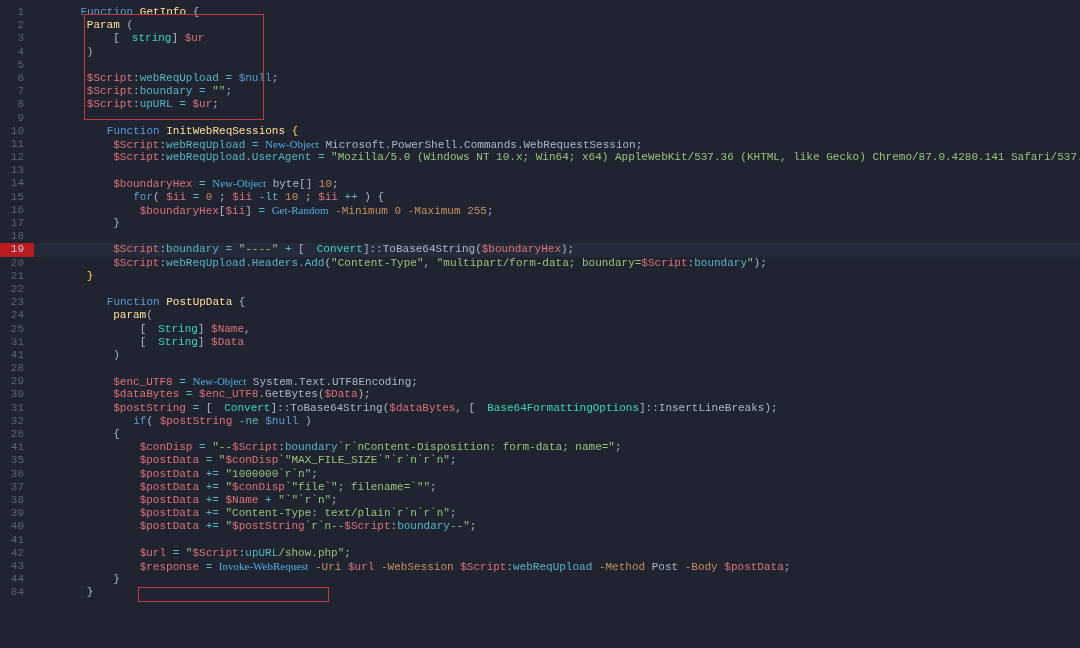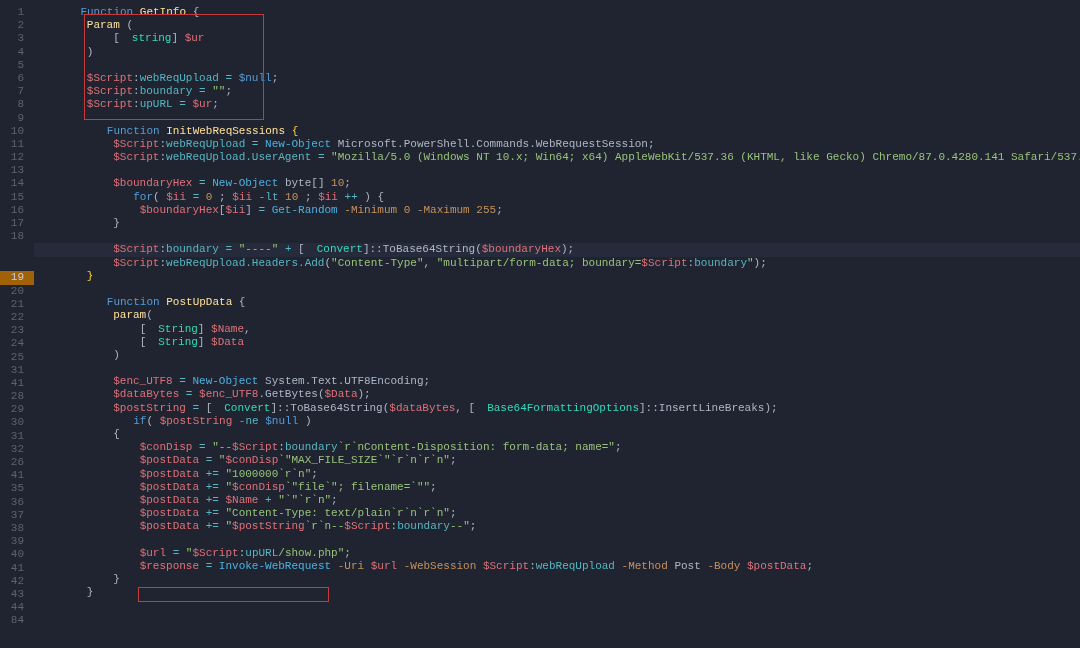--- a/index.html
+++ b/index.html
@@ -32,33 +32,33 @@
     padding-right: 10px;
   }
   .code {
     padding-top: 6px;
     white-space: pre;
     position: relative;
     flex: 1;
   }
   .line { height: 13.2px; }
   .line.hl { background: #252b3a; }
-  .gutter div.hl { color: #c5cde0; background: #a16207; margin-top: 28px; }
+  .gutter div.hl { color: #c5cde0; background: #b91c1c; }
   
   .kw-fn   { color: #569cd6; margin-left: 20px; }
   .fn-name { color: #ffe099; }
   .kw-type { color: #35d9b8; margin-left: 12px; }
   .var     { color: #e07178; }
   .scope   { color: #56b6c2; }
   .op      { color: #56b6c2; }
   .pun     { color: #aeb6c7; }
   .str     { color: #98c379; }
   .num     { color: #c7915c; }
   .nullkw  { color: #569cd6; }
-  .cmdlet  { color: #4eb0e0; }
+  .cmdlet  { color: #4eb0e0; font-family: Liberation Serif, serif; }
   .member  { color: #aeb6c7; }
   .param   { color: #c7915c; }
   .paren   { color: #ffd13a; }
   .redbox {
     position: absolute;
     border: 1px solid #c73a3a;
     pointer-events: none;
     z-index: 5;
   }
 </style>

